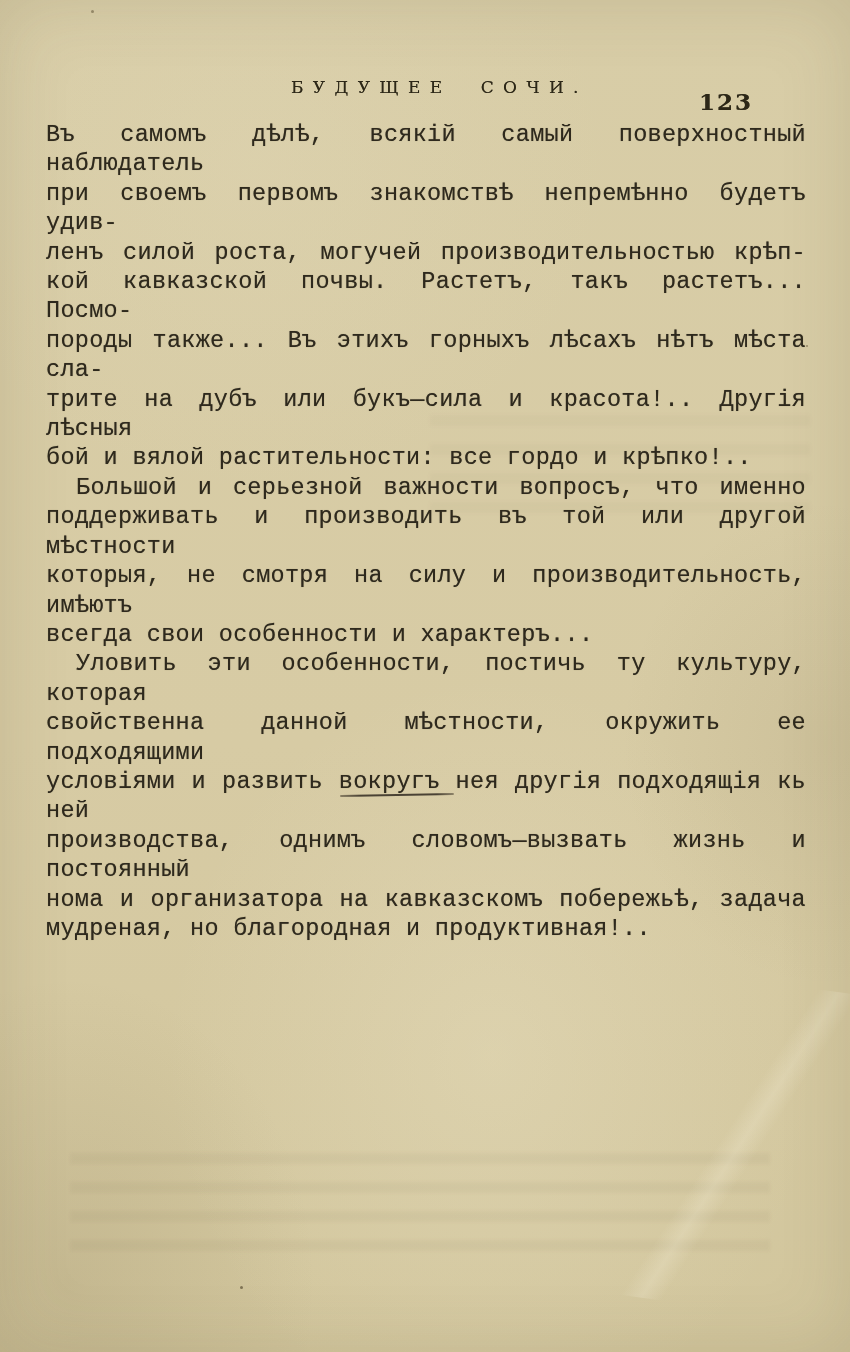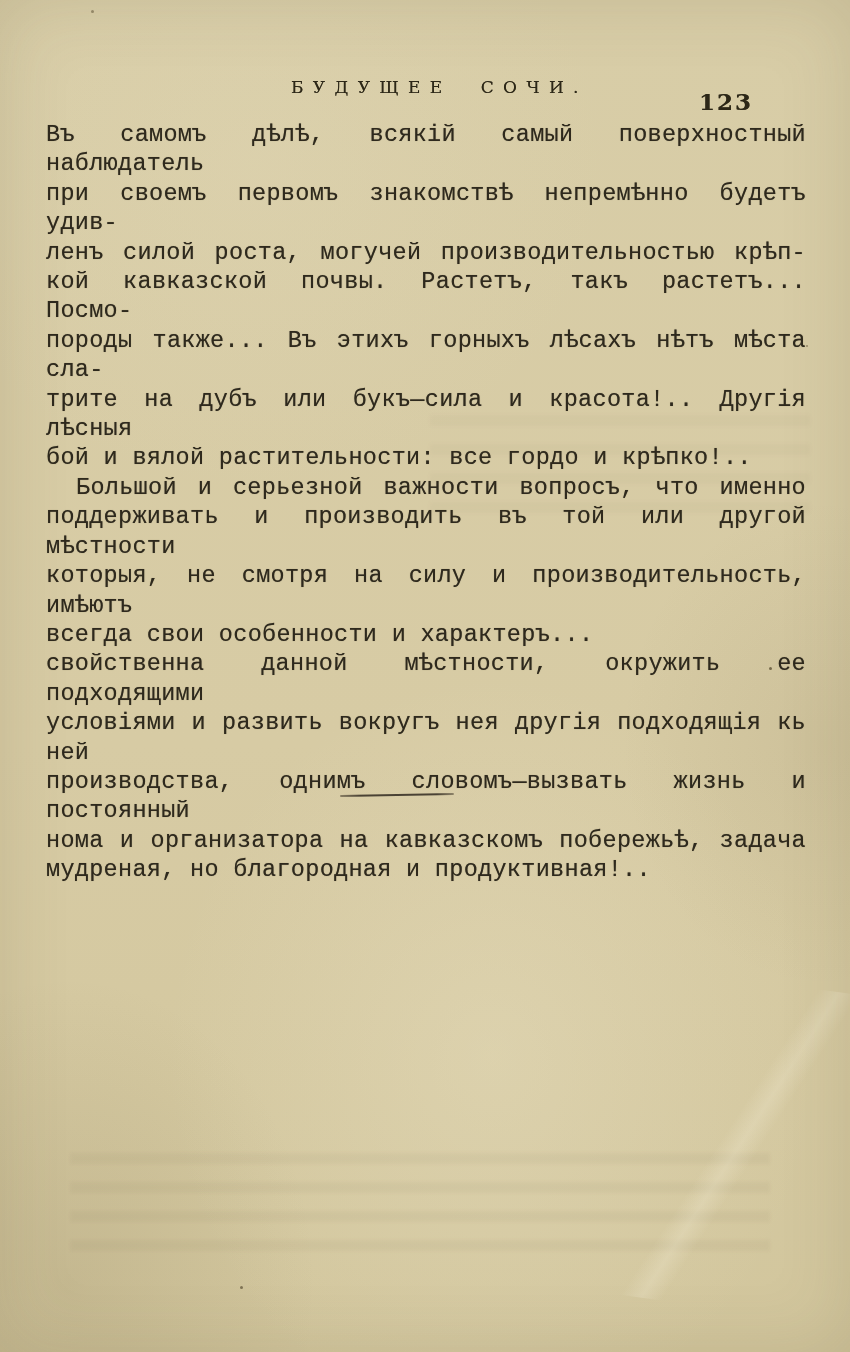--- a/index.html
+++ b/index.html
@@ -125,20 +125,21 @@
     </div>
 
     <div class="para">
       <span class="line ind">Большой и серьезной важности вопросъ, что именно</span>
       <span class="line">поддерживать и производить въ той или другой мѣстности</span>
       <span class="line">которыя, не смотря на силу и производительность, имѣютъ</span>
       <span class="line end">всегда свои особенности и характеръ...</span>
     </div>
 
     <div class="para">
+      <span class="line ind">Уловить эти особенности, постичь ту культуру, которая</span>
       <span class="line">свойственна данной мѣстности, окружить ее подходящими</span>
       <span class="line">условіями и развить вокругъ нея другія подходящія кь ней</span>
       <span class="line">производства, однимъ словомъ—вызвать жизнь и постоянный</span>
       <span class="line">нома и организатора на кавказскомъ побережьѣ, задача</span>
       <span class="line end">мудреная, но благородная и продуктивная!..</span>
     </div>
 
   </div>
 
   <div class="divider"></div>

